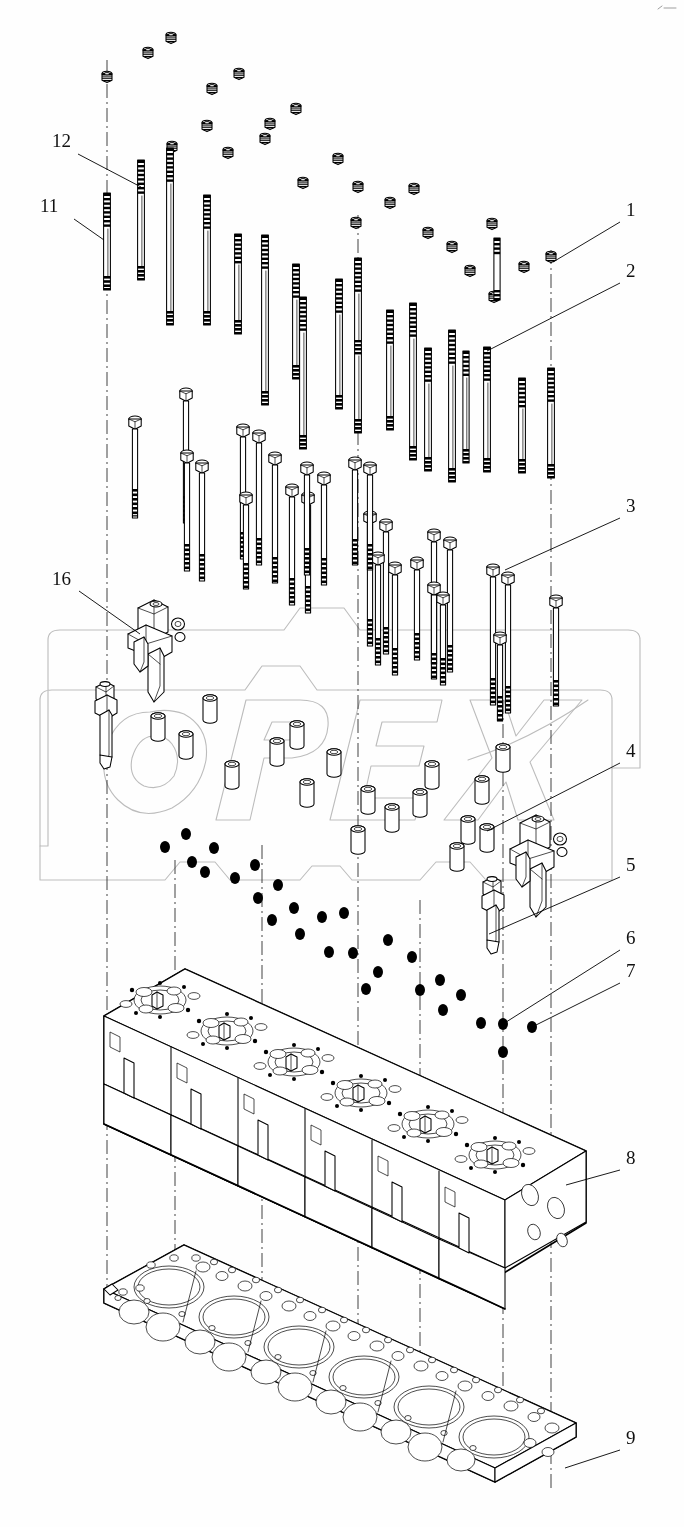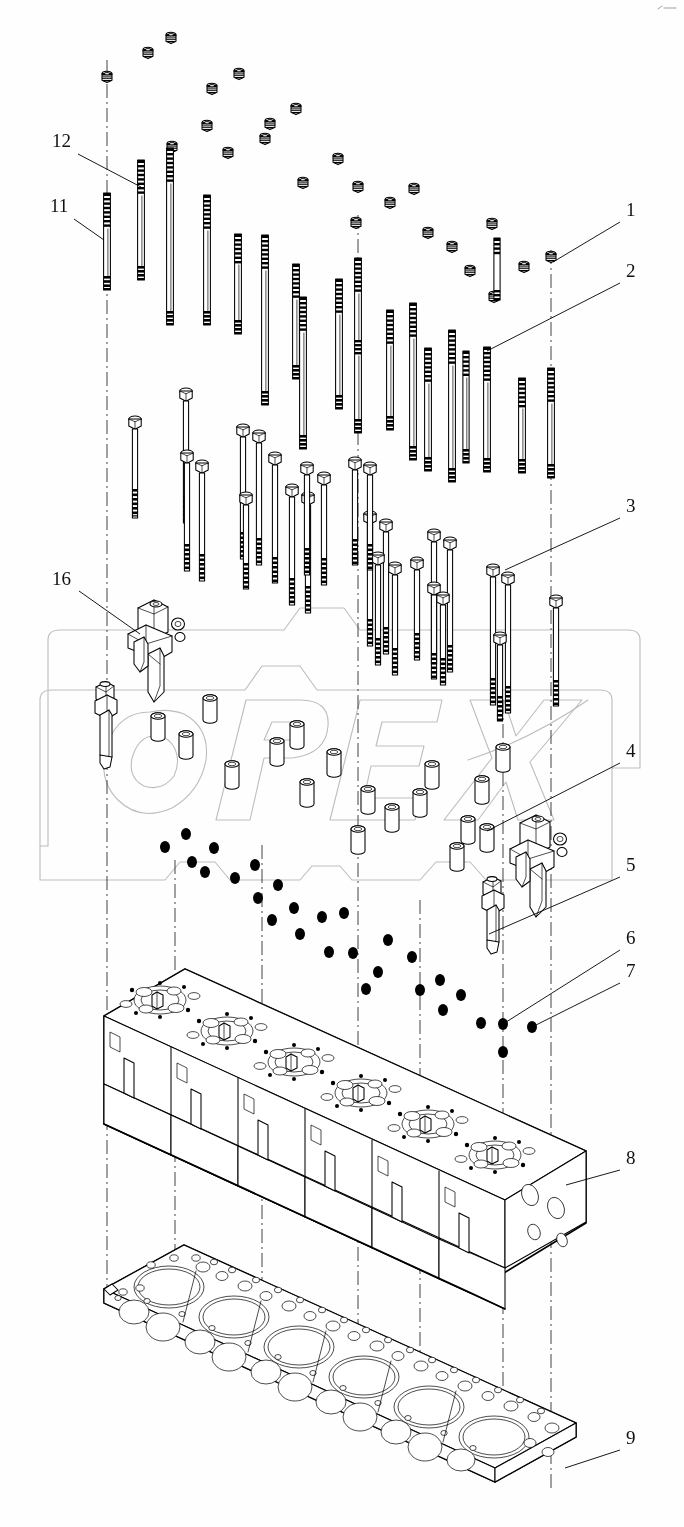--- a/index.html
+++ b/index.html
@@ -1371,16 +1371,16 @@
   <div class="callout" style="left:626px;top:200px">1</div>
   <div class="callout" style="left:626px;top:261px">2</div>
   <div class="callout" style="left:626px;top:496px">3</div>
   <div class="callout" style="left:626px;top:741px">4</div>
   <div class="callout" style="left:626px;top:855px">5</div>
   <div class="callout" style="left:626px;top:928px">6</div>
   <div class="callout" style="left:626px;top:961px">7</div>
   <div class="callout" style="left:626px;top:1148px">8</div>
   <div class="callout" style="left:626px;top:1428px">9</div>
   <div class="callout" style="left:52px;top:569px">16</div>
-  <div class="callout" style="left:50px;top:196px">11</div>
+  <div class="callout" style="left:40px;top:196px">11</div>
   <div class="callout" style="left:52px;top:131px">12</div>
 
 </div>
 
 </body></html>

